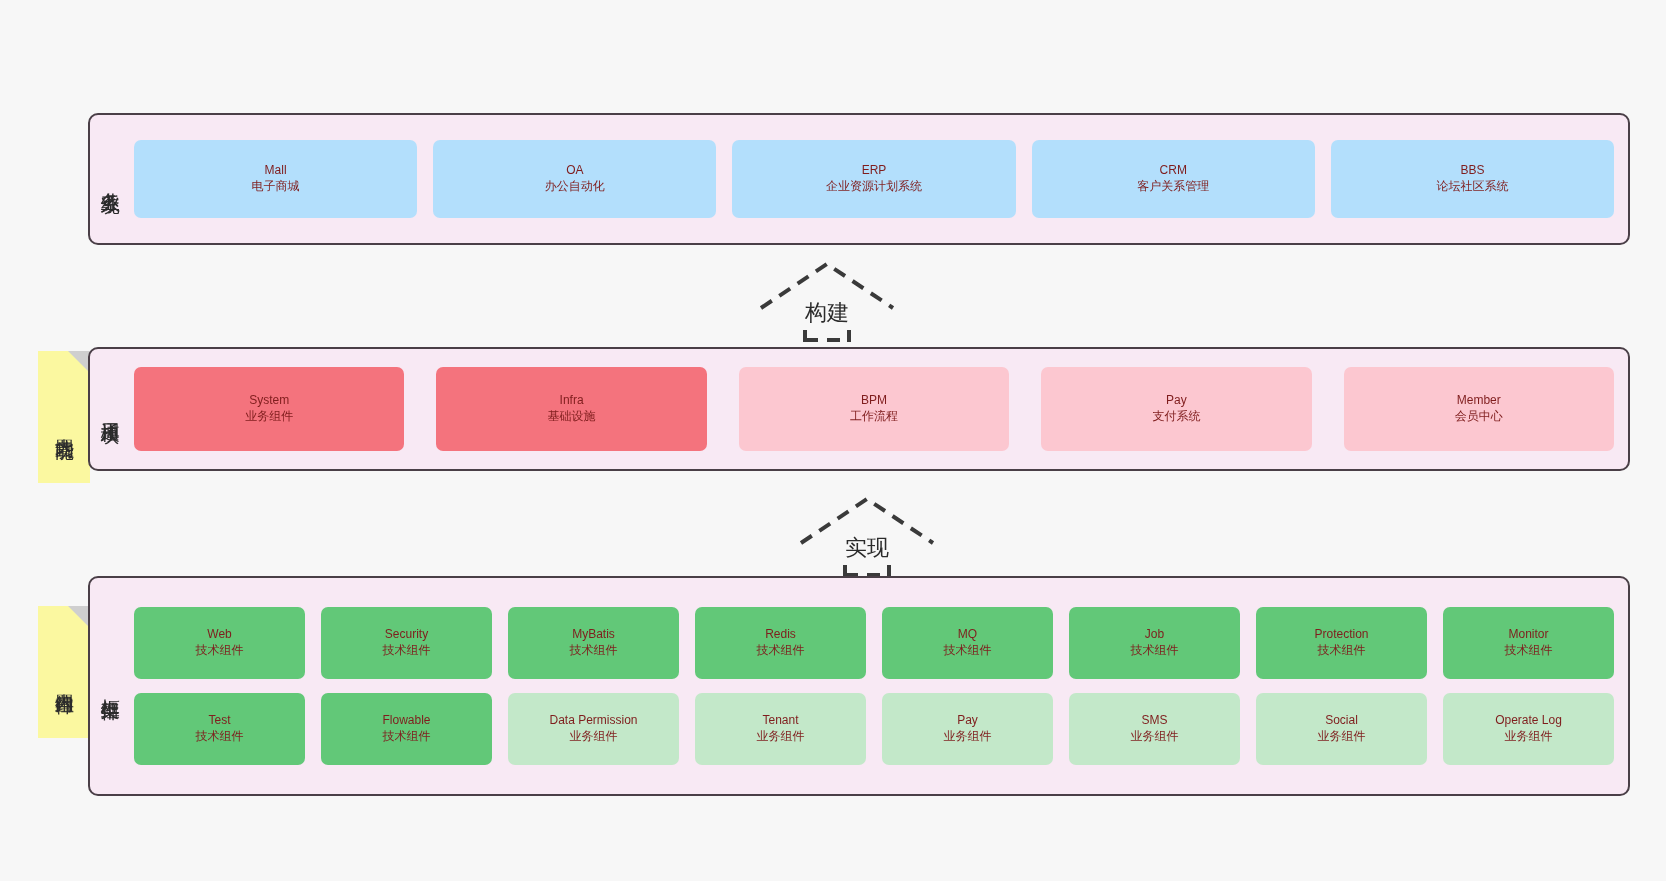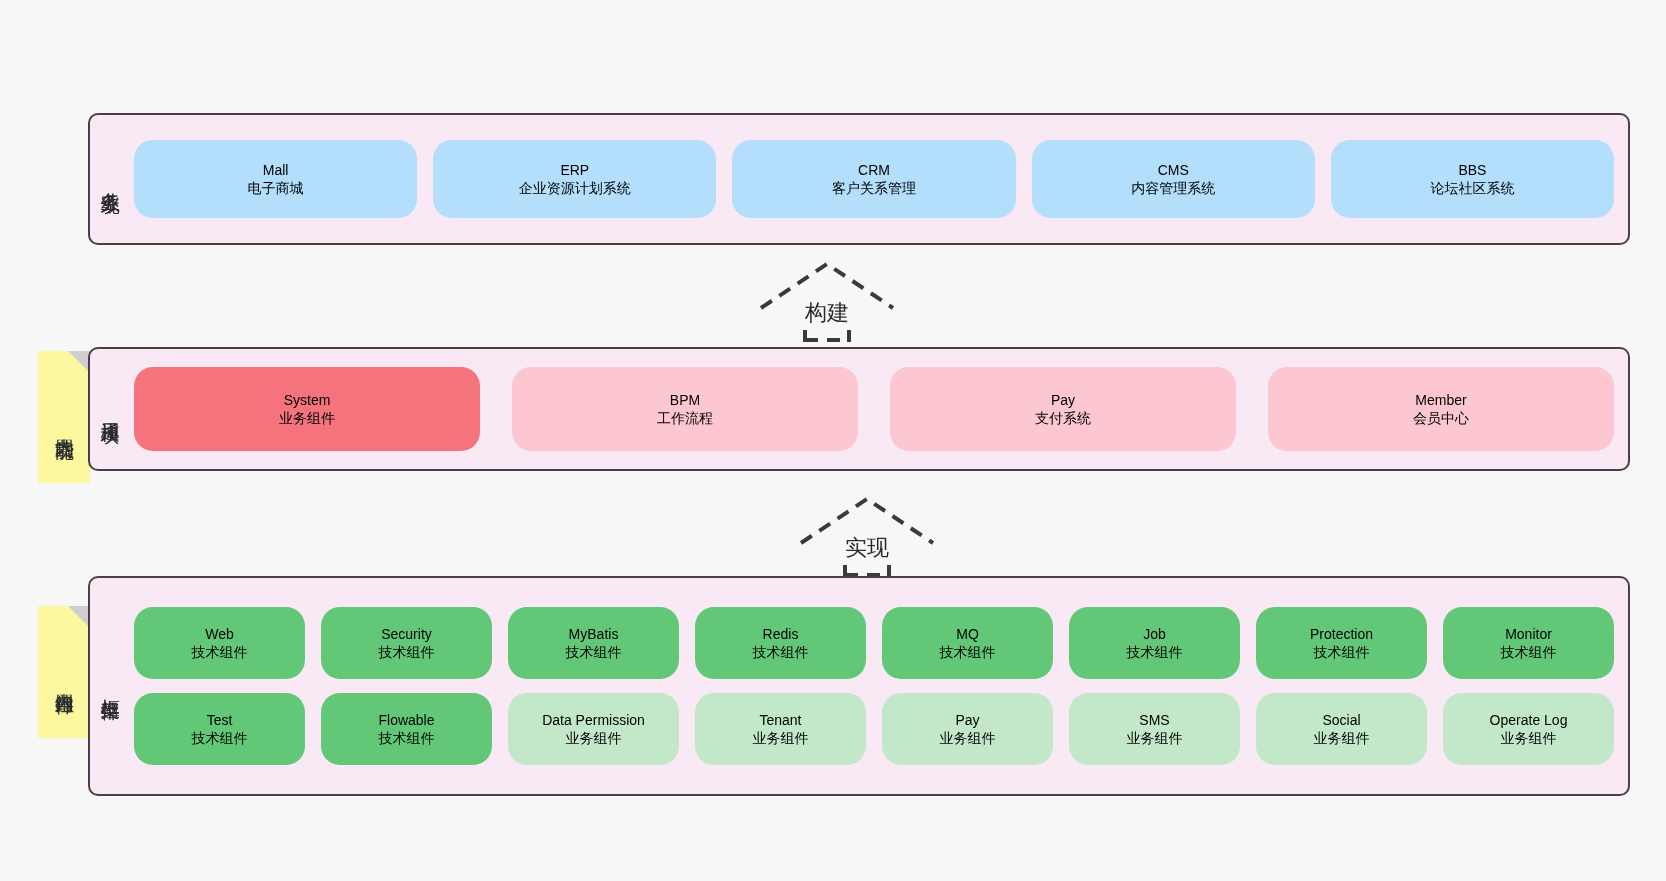--- a/index.html
+++ b/index.html
@@ -64,31 +64,31 @@
 
   .row {
     display: flex;
     width: 100%;
     align-items: stretch;
     gap: 16px;
   }
 
   .node {
     flex: 1 1 0;
-    border-radius: 19px;
+    border-radius: 7px;
     display: flex;
     flex-direction: column;
     align-items: center;
     justify-content: center;
     text-align: center;
-    font-size: 14px;
+    font-size: 12px;
     line-height: 1.32;
     padding: 6px 4px;
     box-sizing: border-box;
-    color: #000000;
+    color: #7f1d1d;
   }
 
   .layer-sys .boxes { gap: 16px; }
   .layer-sys .node { height: 78px; }
   .layer-mod .boxes { gap: 32px; justify-content: flex-end; }
   .layer-mod .node { height: 84px; }
   .layer-fw .node { min-height: 72px; }
 
   .node .t1 { white-space: nowrap; }
   .node .t2 { }
@@ -149,35 +149,35 @@
 
   <div class="layer layer-sys" style="left:88px; top:113px; width:1542px; height:132px;">
     <div class="layer-title">业务系统</div>
     <div class="boxes">
 
       <div class="node c-blue">
         <span class="t1">Mall</span>
         <span class="t2">电子商城</span>
       </div>
 
+      <div class="node c-blue">
+        <span class="t1">OA</span>
+        <span class="t2">办公自动化</span>
+      </div>
 
       <div class="node c-blue">
         <span class="t1">ERP</span>
         <span class="t2">企业资源计划系统</span>
       </div>
 
       <div class="node c-blue">
         <span class="t1">CRM</span>
         <span class="t2">客户关系管理</span>
       </div>
 
-      <div class="node c-blue">
-        <span class="t1">CMS</span>
-        <span class="t2">内容管理系统</span>
-      </div>
 
       <div class="node c-blue">
         <span class="t1">BBS</span>
         <span class="t2">论坛社区系统</span>
       </div>
 
     </div>
   </div>
 
   <div class="connector" style="left:757px; top:258px; width:140px; height:84px;">
@@ -199,20 +199,24 @@
 
   <div class="layer layer-mod" style="left:88px; top:347px; width:1542px; height:124px;">
     <div class="layer-title">通用模块</div>
     <div class="boxes">
 
       <div class="node c-red">
         <span class="t1">System</span>
         <span class="t2">业务组件</span>
       </div>
 
+      <div class="node c-red">
+        <span class="t1">Infra</span>
+        <span class="t2">基础设施</span>
+      </div>
 
       <div class="node c-pink">
         <span class="t1">BPM</span>
         <span class="t2">工作流程</span>
       </div>
 
       <div class="node c-pink">
         <span class="t1">Pay</span>
         <span class="t2">支付系统</span>
       </div>

